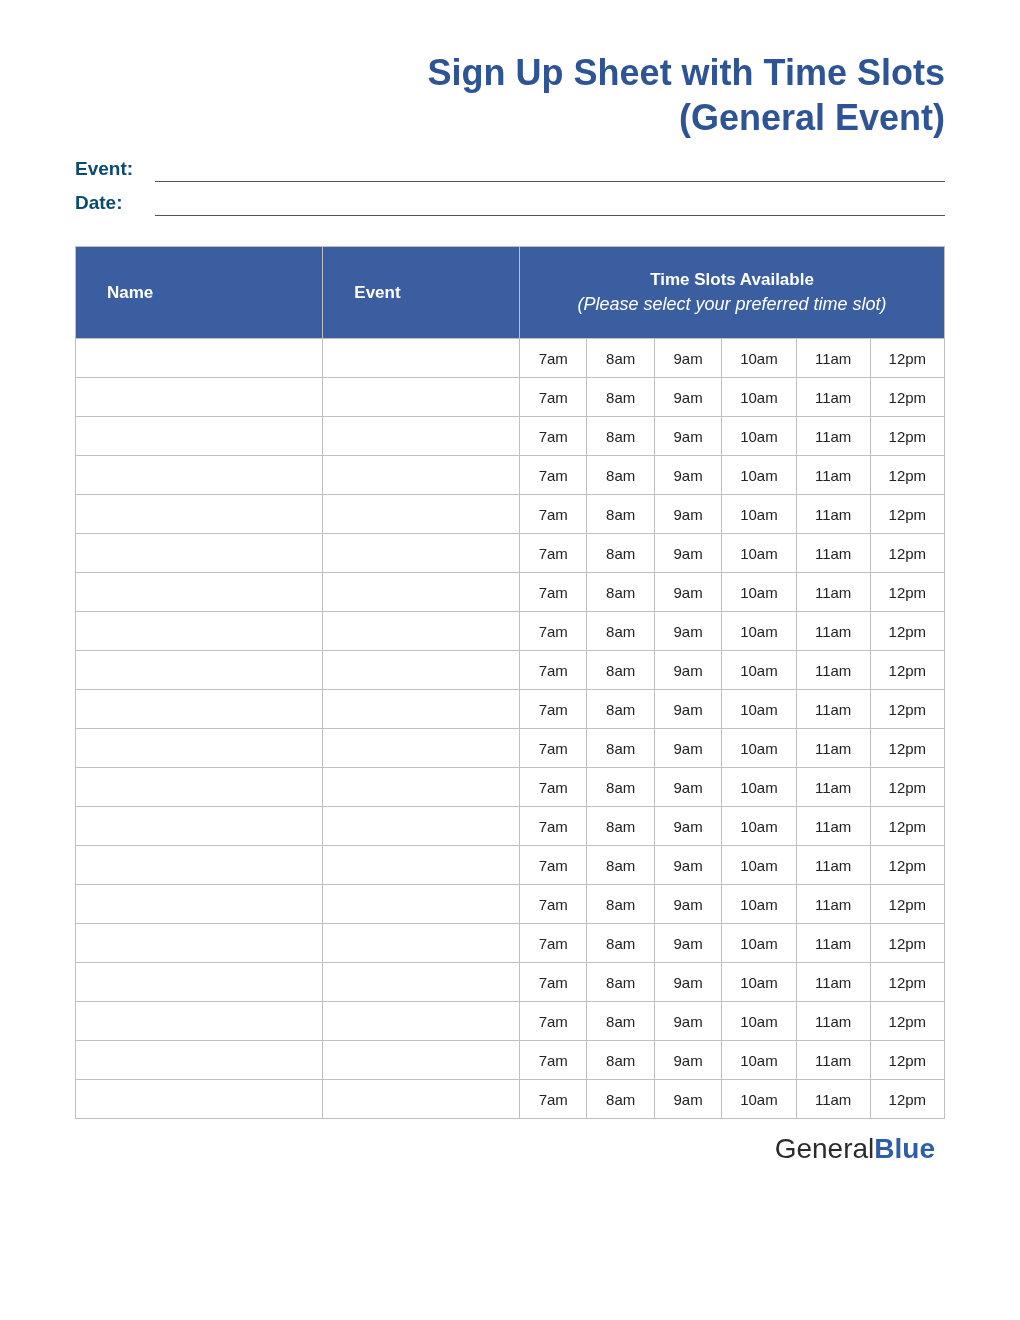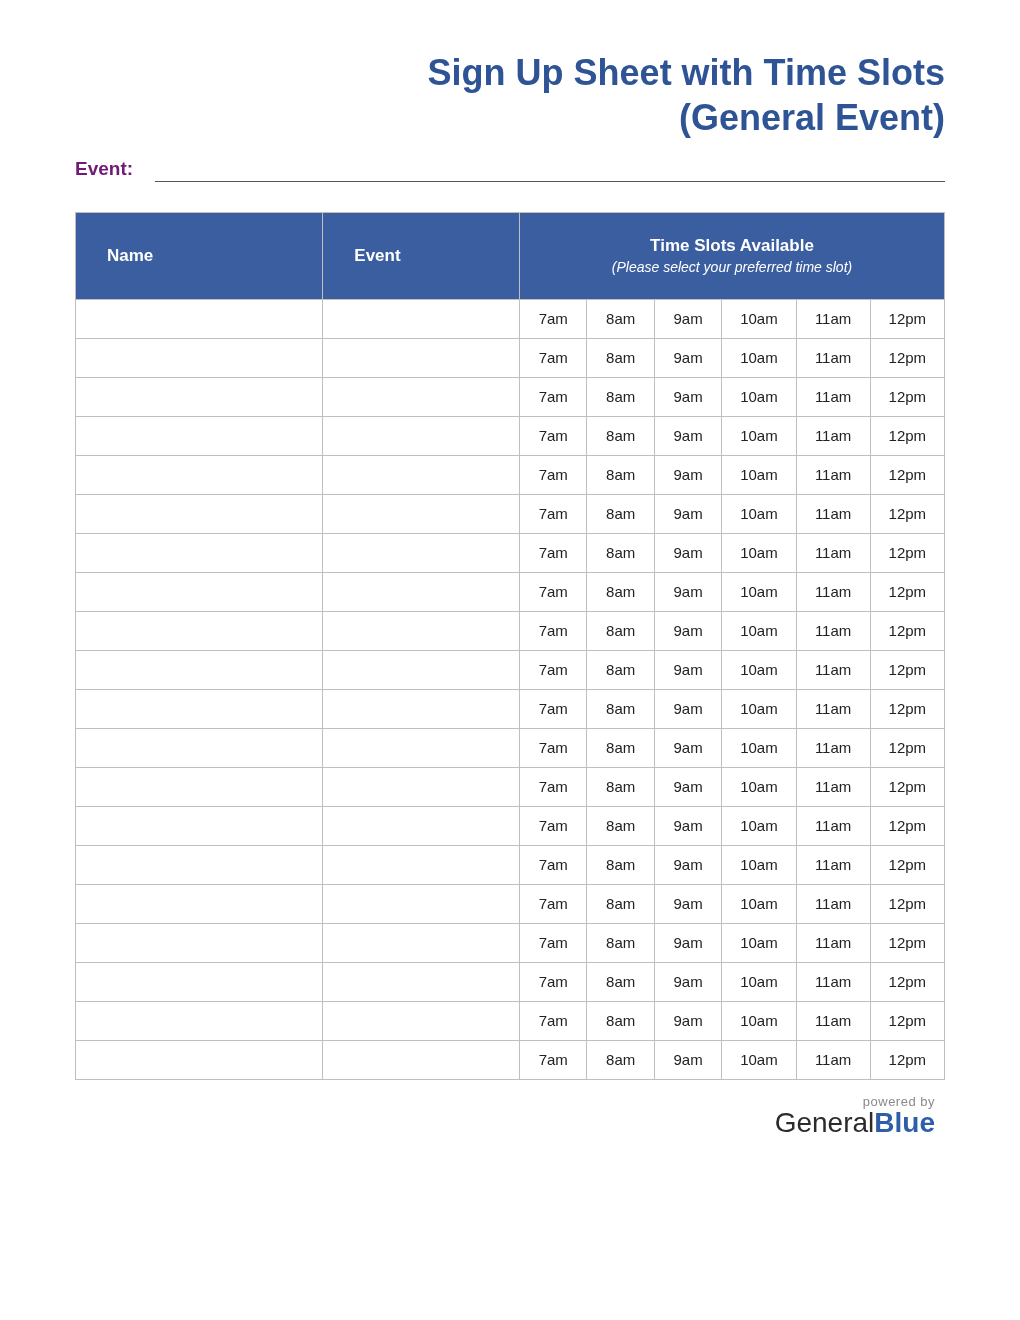--- a/index.html
+++ b/index.html
@@ -22,21 +22,21 @@
     margin-bottom: 18px;
   }
   .meta-row {
     display: flex;
     align-items: flex-end;
     margin-bottom: 10px;
   }
   .meta-label {
     font-weight: 700;
     font-size: 19px;
-    color: #701a75;
+    color: #0c4a6e;
     width: 80px;
     padding-bottom: 2px;
   }
   .meta-line {
     flex: 1;
     border-bottom: 1.5px solid #555;
     height: 24px;
   }
   table.signup {
     width: 100%;
@@ -61,21 +61,21 @@
     padding: 22px 0;
     line-height: 1.35;
   }
   .time-header .main {
     font-weight: 700;
     font-size: 17px;
   }
   .time-header .sub {
     font-style: italic;
     font-weight: 400;
-    font-size: 14px;
+    font-size: 18px;
   }
   table.signup tbody td {
     height: 39px;
     font-size: 15px;
     color: #222;
     padding: 0 8px;
     vertical-align: middle;
   }
   table.signup tbody td.slot {
     text-align: center;
@@ -114,20 +114,24 @@
 
 <div class="page">
 
   <div class="title">
     <span>Sign Up Sheet with Time Slots</span><br>
     <span>(General Event)</span>
   </div>
 
   <div class="meta-row">
     <div class="meta-label">Event:</div>
+    <div class="meta-line"></div>
+  </div>
+  <div class="meta-row">
+    <div class="meta-label">Date:</div>
     <div class="meta-line"></div>
   </div>
 
   <table class="signup">
     <colgroup>
       <col style="width:220px">
       <col style="width:175px">
       <col style="width:60px">
       <col style="width:60px">
       <col style="width:60px">
@@ -343,19 +347,18 @@
           <td class="slot">8am</td>
           <td class="slot">9am</td>
           <td class="slot">10am</td>
           <td class="slot">11am</td>
           <td class="slot">12pm</td>
         </tr>
       </tbody>
   </table>
 
   <div class="footer">
-    <div class="pw">powered by</div>
     <div class="brand">
       <span class="gen">General</span><span class="blue">Blue</span>
     </div>
   </div>
 
 </div>
 
 </body></html>

